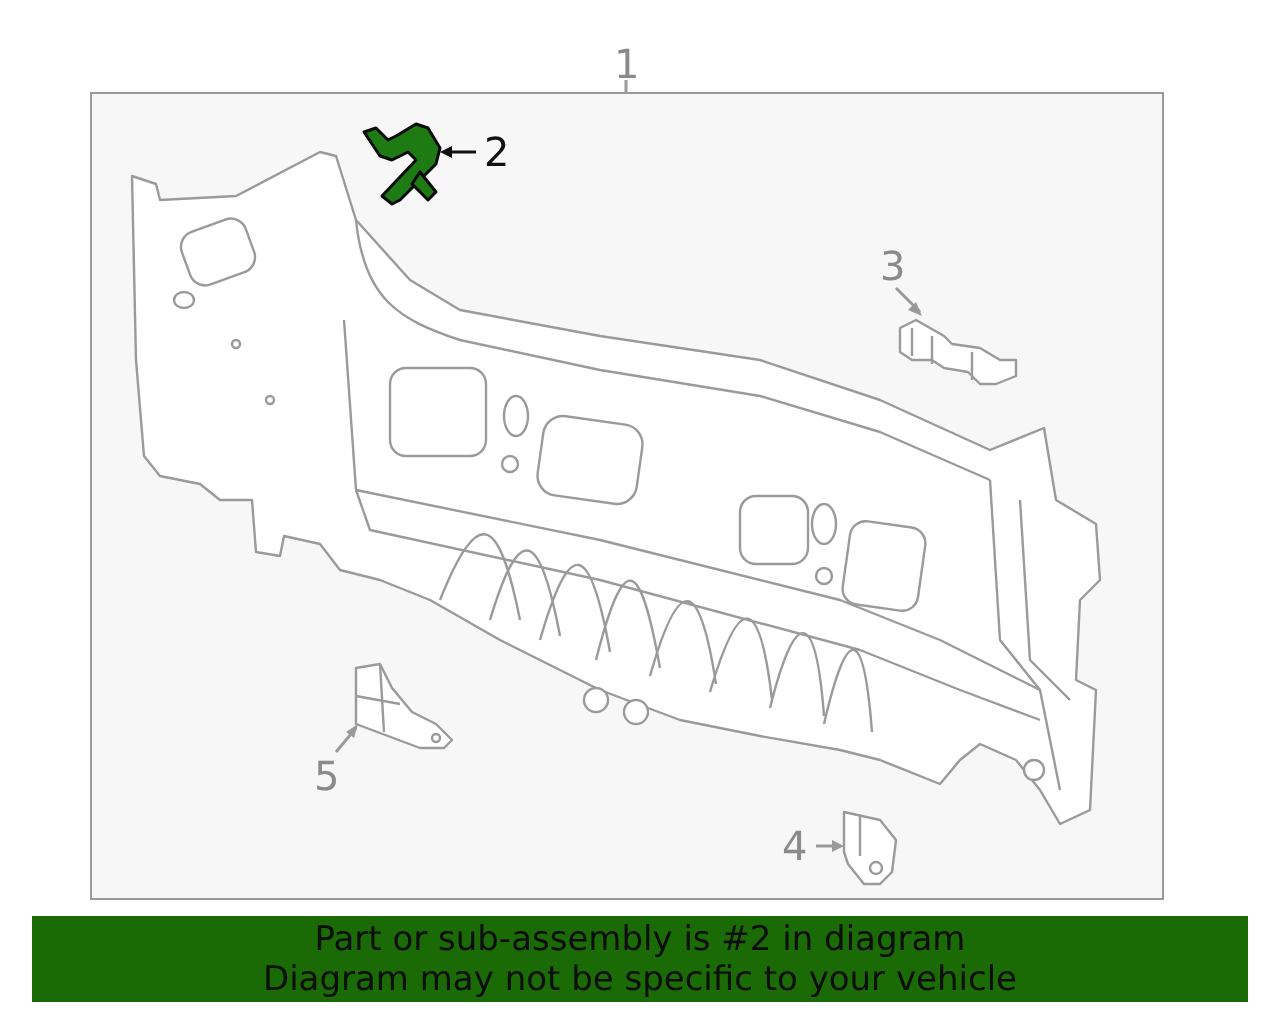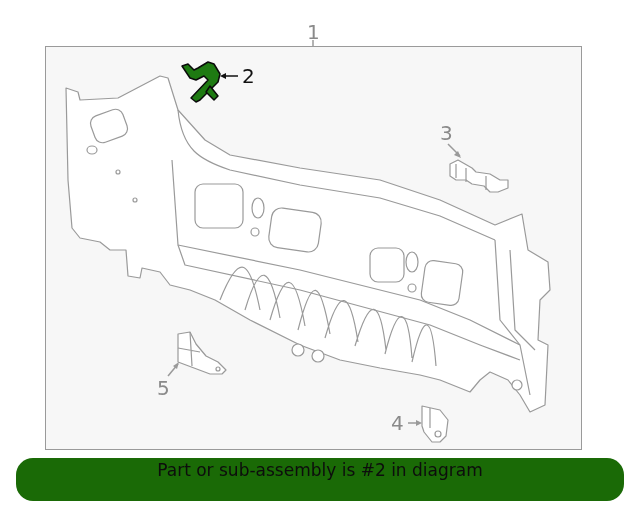--- a/index.html
+++ b/index.html
@@ -2,21 +2,21 @@
 <html><head>
 <meta charset="utf-8">
 <style>
   html, body { margin:0; padding:0; background:#ffffff; }
   body { width:640px; height:512px; position:relative; overflow:hidden; font-family:"DejaVu Sans", sans-serif; }
   #diagram-frame { position:absolute; left:45px; top:46px; width:537px; height:404px; background:#f7f7f7; border:1.5px solid #9a9a9a; box-sizing:border-box; }
   #diagram-svg { position:absolute; left:0; top:0; width:640px; height:512px; }
   .callout { position:absolute; font-size:20px; line-height:20px; }
   .callout.grey { color:#8a8a8a; }
   .callout.black { color:#111; }
-  #banner { position:absolute; left:16px; top:458px; width:608px; height:43px; background:#1a6a06; color:#0d0d0d; text-align:center; font-size:17px; line-height:20px; padding-top:2px; box-sizing:border-box;border-radius:17px; }
+  #banner { position:absolute; left:16px; top:458px; width:608px; height:43px; background:#1a6a06; color:#0d0d0d; text-align:center; font-size:17px; line-height:20px; padding-top:2px; box-sizing:border-box; }
   #banner div { white-space:nowrap; }
 </style>
 </head>
 <body>
 
 <div id="diagram-frame"></div>
 
 <svg id="diagram-svg" viewBox="0 0 640 512" xmlns="http://www.w3.org/2000/svg">
 
   <line x1="313" y1="40" x2="313" y2="46" stroke="#9a9a9a" stroke-width="1.5"></line>
@@ -86,13 +86,14 @@
 </svg>
 
 <div class="callout grey" style="left:307px; top:22px;">1</div>
 <div class="callout black" style="left:242px; top:66px;">2</div>
 <div class="callout grey" style="left:440px; top:123px;">3</div>
 <div class="callout grey" style="left:391px; top:413px;">4</div>
 <div class="callout grey" style="left:157px; top:378px;">5</div>
 
 <div id="banner">
   <div>Part or sub-assembly is #2 in diagram</div>
+  <div>Diagram may not be specific to your vehicle</div>
 </div>
 
 </body></html>

